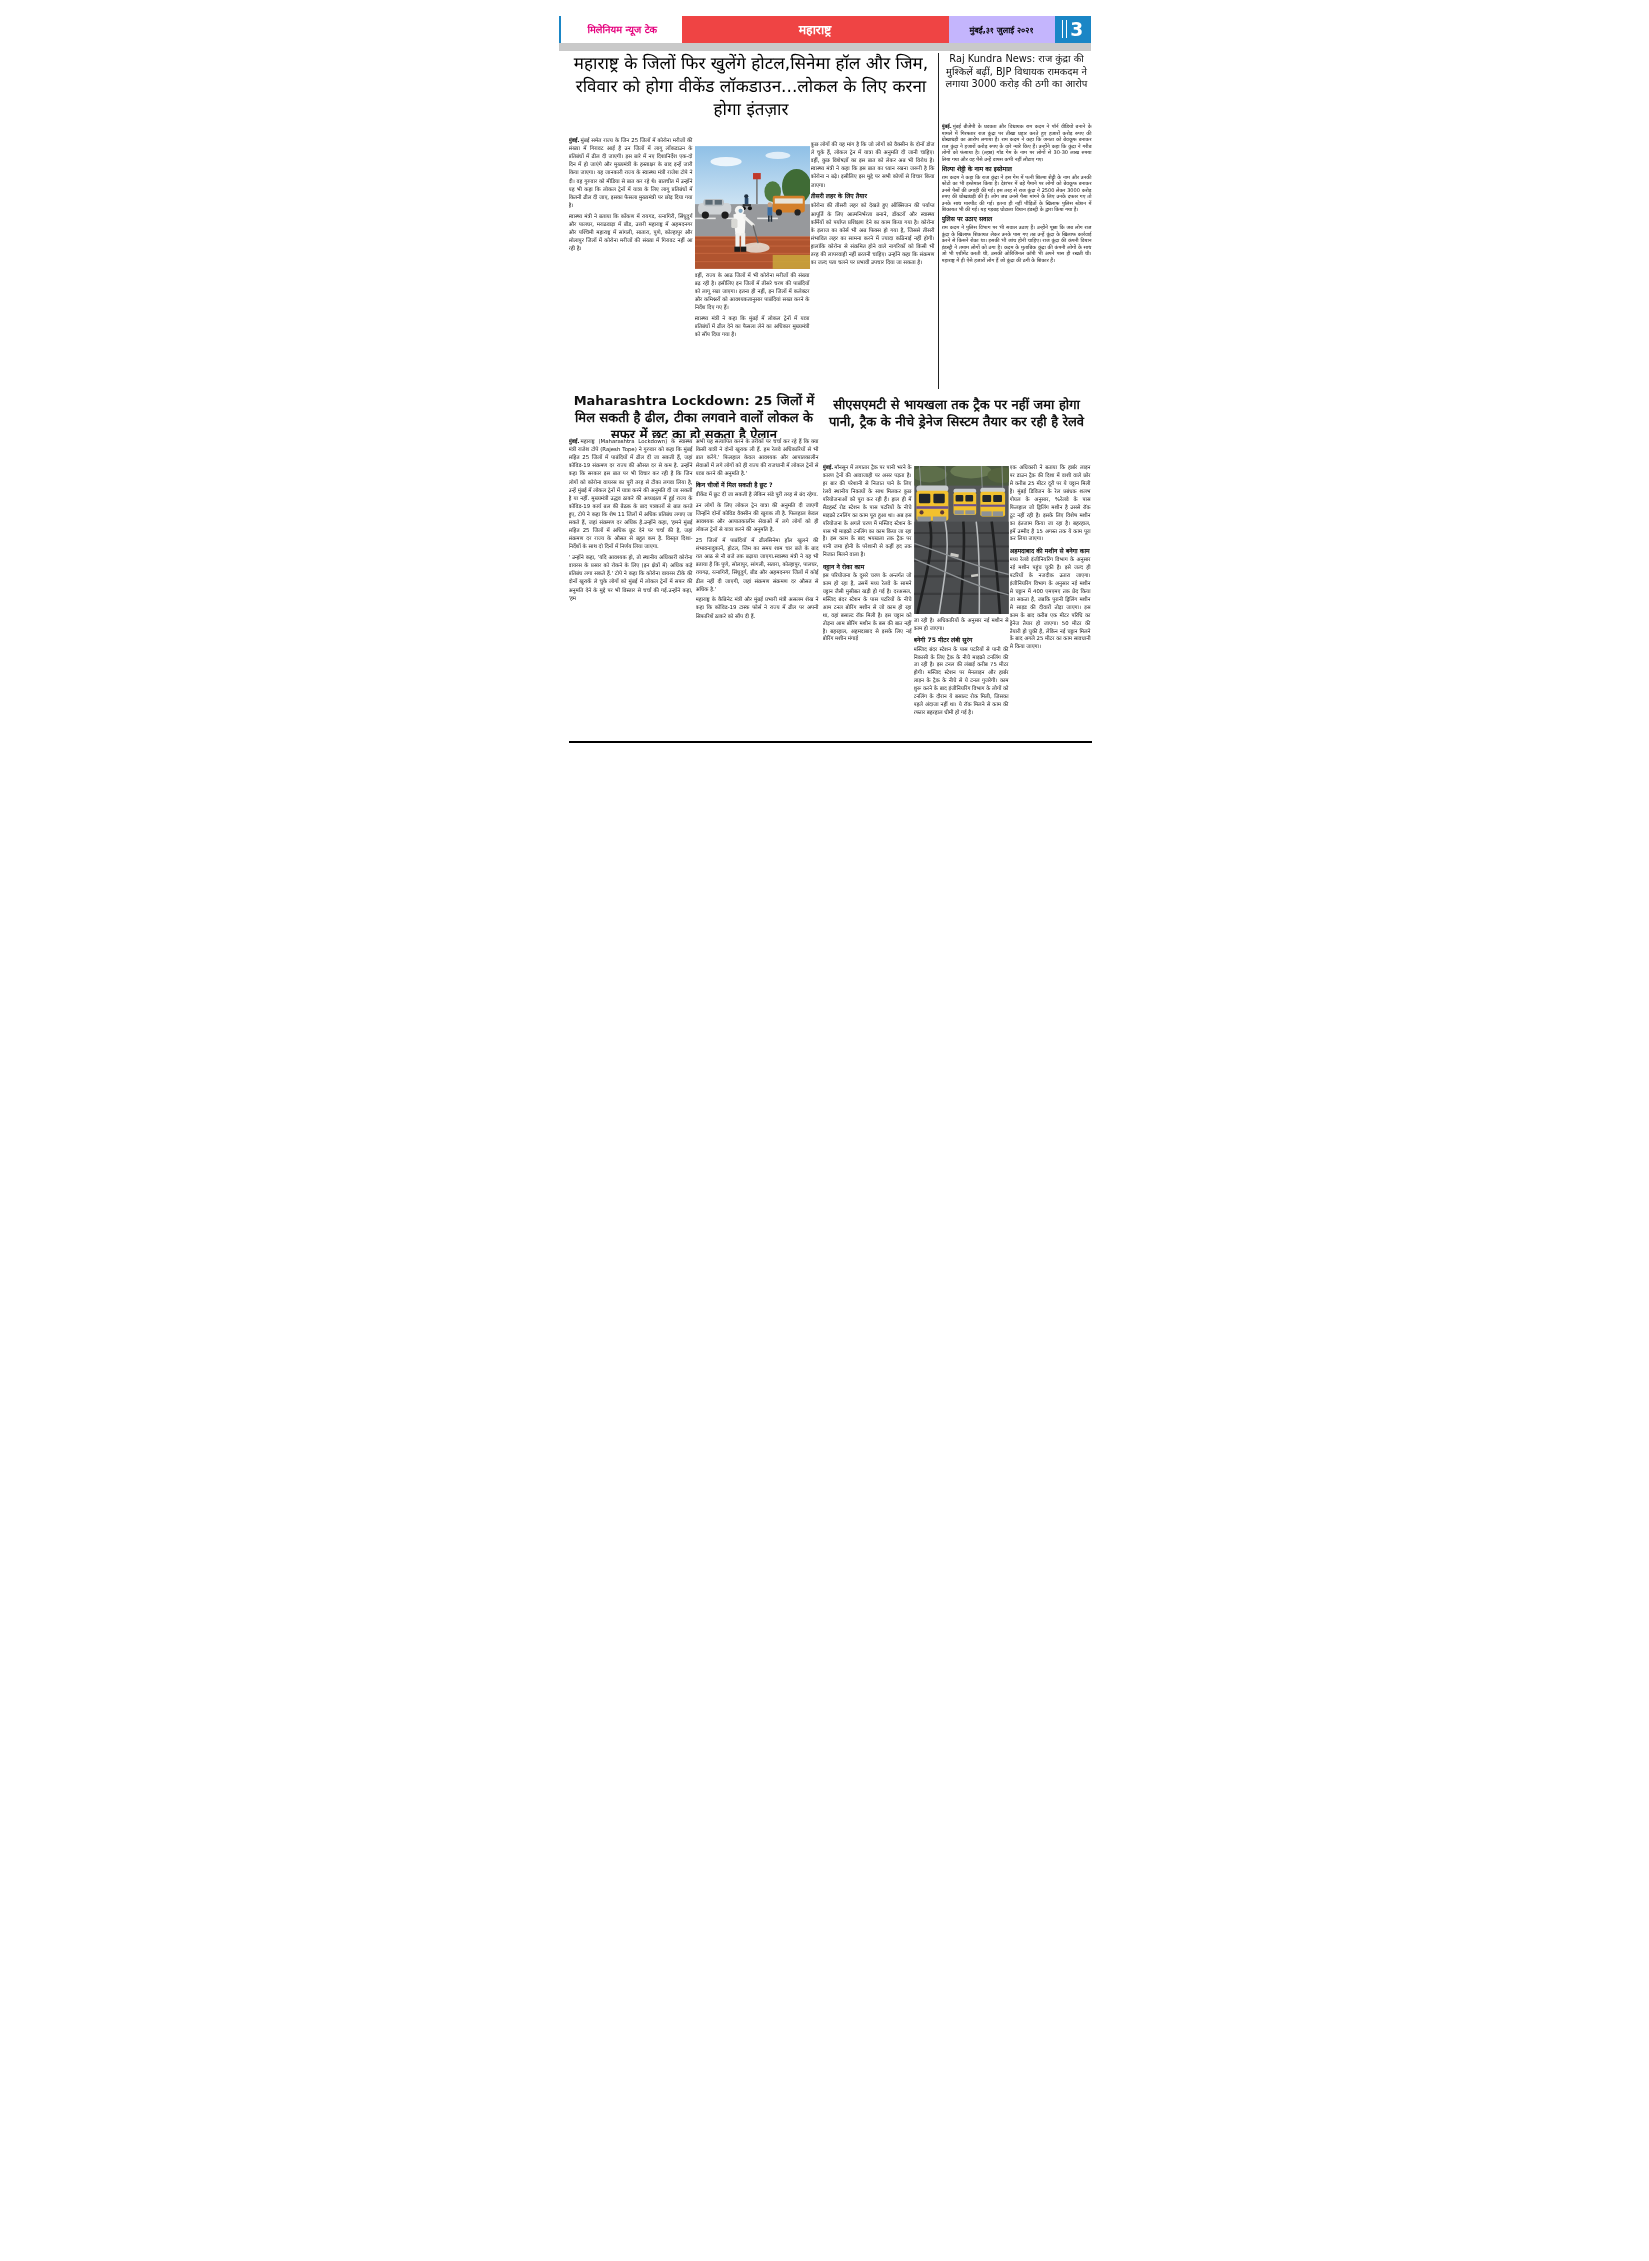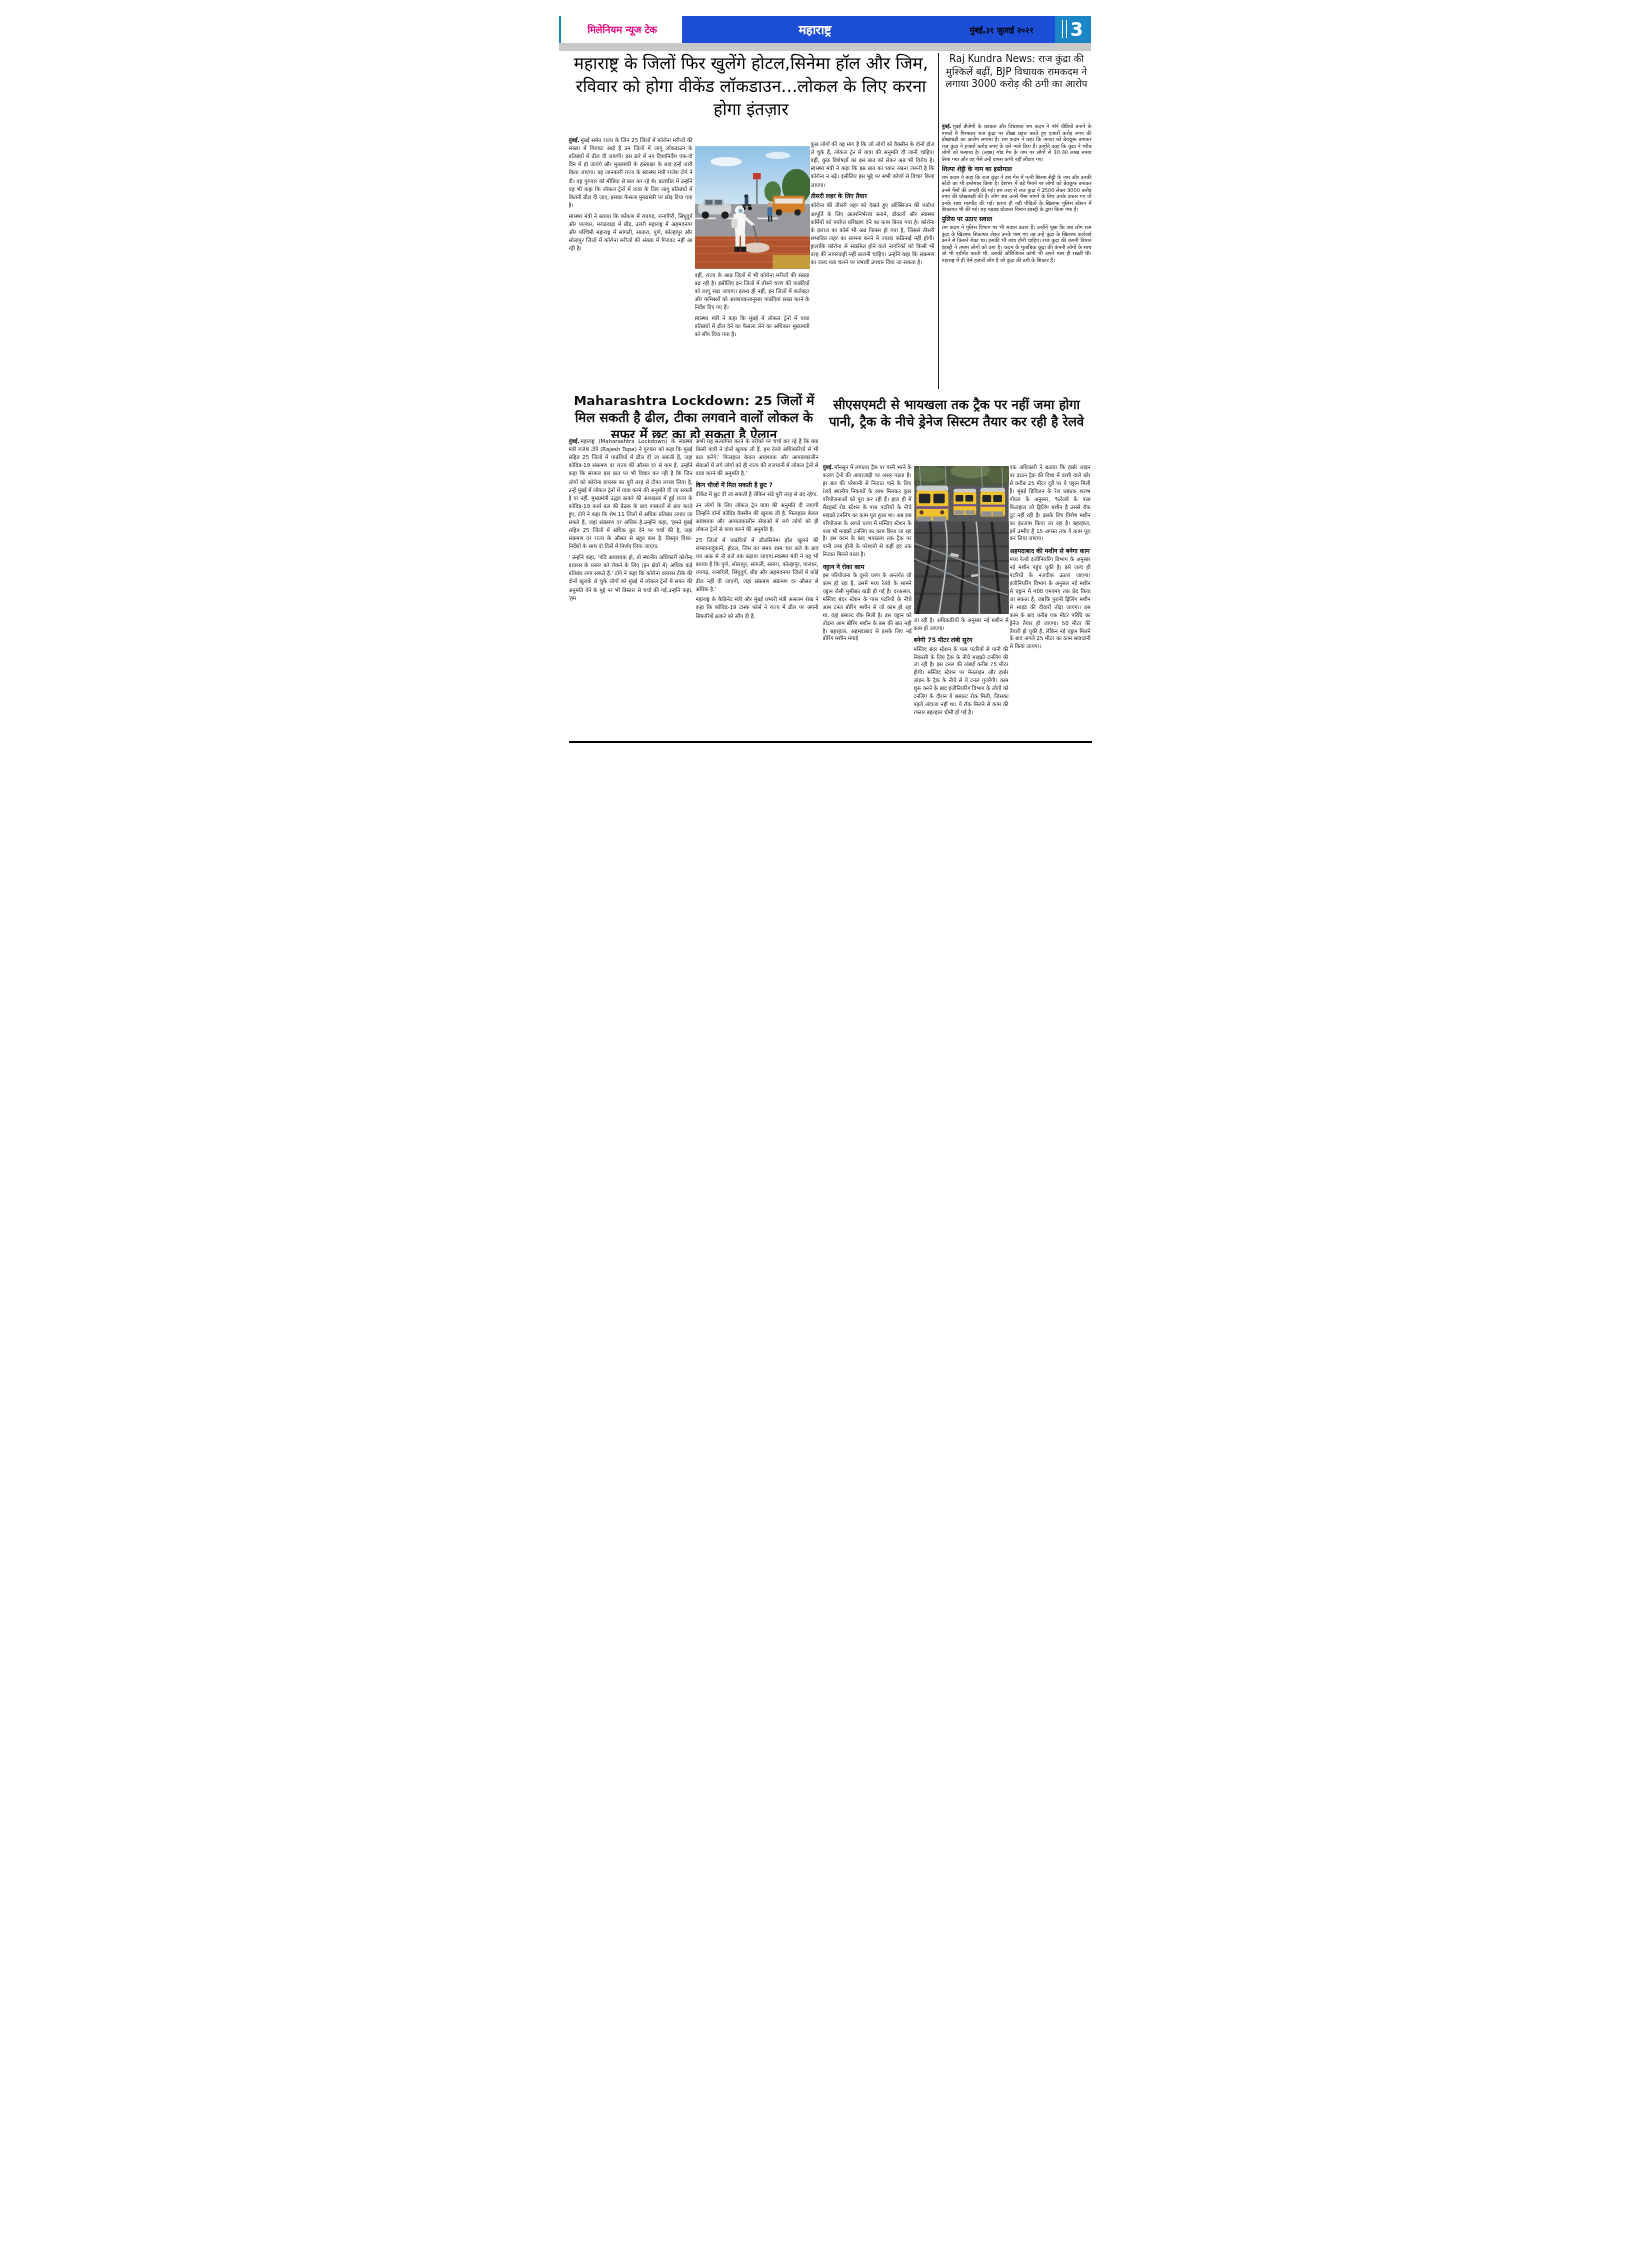--- a/index.html
+++ b/index.html
@@ -2,23 +2,23 @@
 <html style="font-size:8.3px"><head>
 <meta charset="utf-8">
 <style>
   html,body{margin:0;padding:0;background:#ffffff;}
   body{font-family:"DejaVu Sans","Liberation Sans",sans-serif;color:#111;}
   #page{position:relative;width:550px;height:754px;margin:0 auto;background:#fff;overflow:hidden;}
   .abs{position:absolute;}
   
   .hdr-left{left:9.3px;top:15.5px;width:123px;height:27.4px;background:#fff;border-left:2.1px solid #1a86c6;
             display:flex;align-items:center;justify-content:center;font-weight:bold;font-size:9.8px;color:#e5007d;}
-  .hdr-mid{left:132px;top:15.5px;width:267px;height:27.4px;background:#1d4ed8;display:flex;align-items:center;justify-content:center;
+  .hdr-mid{left:132px;top:15.5px;width:267px;height:27.4px;background:#ef4444;display:flex;align-items:center;justify-content:center;
            color:#fff;font-weight:bold;font-size:12.4px;}
-  .hdr-date{left:399px;top:15.5px;width:106px;height:27.4px;background:#1d4ed8;display:flex;align-items:center;justify-content:center;
+  .hdr-date{left:399px;top:15.5px;width:106px;height:27.4px;background:#c4b5fd;display:flex;align-items:center;justify-content:center;
             font-weight:bold;font-size:8px;color:#000;}
   .hdr-num{left:505px;top:15.5px;width:36px;height:27.4px;background:#1a86c6;display:flex;align-items:center;justify-content:center;
            color:#fff;font-weight:bold;font-size:18.6px;}
   .hdr-num .bars{display:inline-block;width:3.1px;height:17.6px;border-left:1px solid #fff;border-right:1px solid #fff;margin-right:3.6px;}
   .graybar{left:9.3px;top:43px;width:532px;height:8.3px;background:#c9c9c9;}
   
   .h-main{left:19px;top:52px;width:365px;height:82px;text-align:center;font-weight:normal;font-size:17px;line-height:1.35;color:#000;overflow:hidden;}
   .h-rk{left:392px;top:53px;width:150px;height:68px;text-align:center;font-weight:normal;font-size:9.8px;line-height:1.28;overflow:hidden;}
   .vrule1{left:388px;top:53px;width:1px;height:336px;background:#222;}
   .h-lock{left:19px;top:392px;width:251px;height:46px;text-align:center;font-weight:bold;font-size:13px;line-height:1.32;overflow:hidden;}

